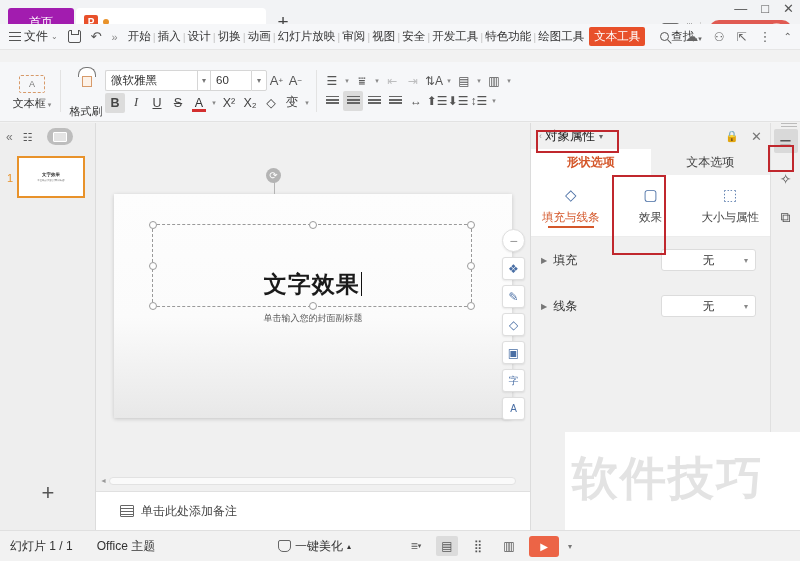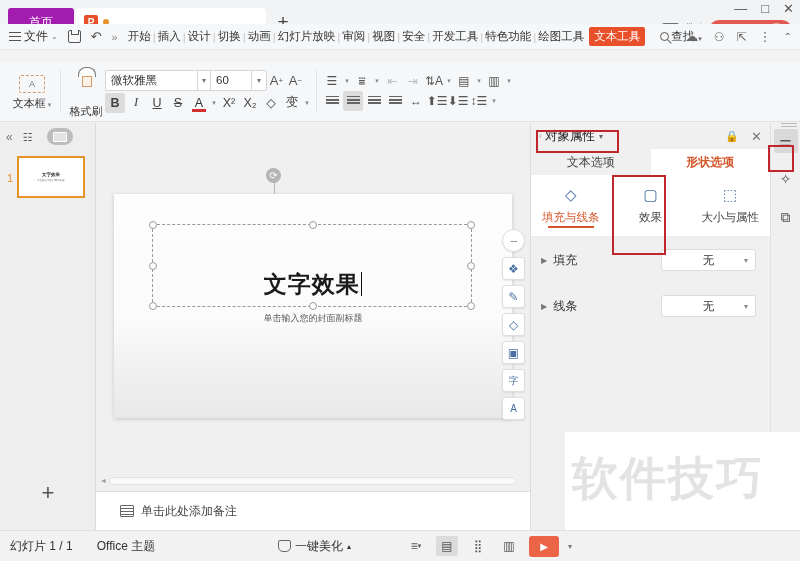--- a/index.html
+++ b/index.html
@@ -659,22 +659,22 @@
       <span class="rp-collapse-l">‹</span>
       <span class="rp-title">对象属性</span>
       <span class="rp-title-caret">▾</span>
       <span class="rp-head-icons">
         <span class="ic-lock">🔒</span>
         <span class="ic-x">✕</span>
       </span>
     </div>
 
     <div class="rp-tabs">
+      <div class="rp-tab active">形状选项</div>
       <div class="rp-tab">文本选项</div>
-      <div class="rp-tab active">形状选项</div>
     </div>
 
     <div class="rp-subtabs">
       <div class="rp-sub active">
         <span class="sub-ic">◇</span>
         <span>填充与线条</span>
       </div>
       <div class="rp-sub">
         <span class="sub-ic">▢</span>
         <span>效果</span>

